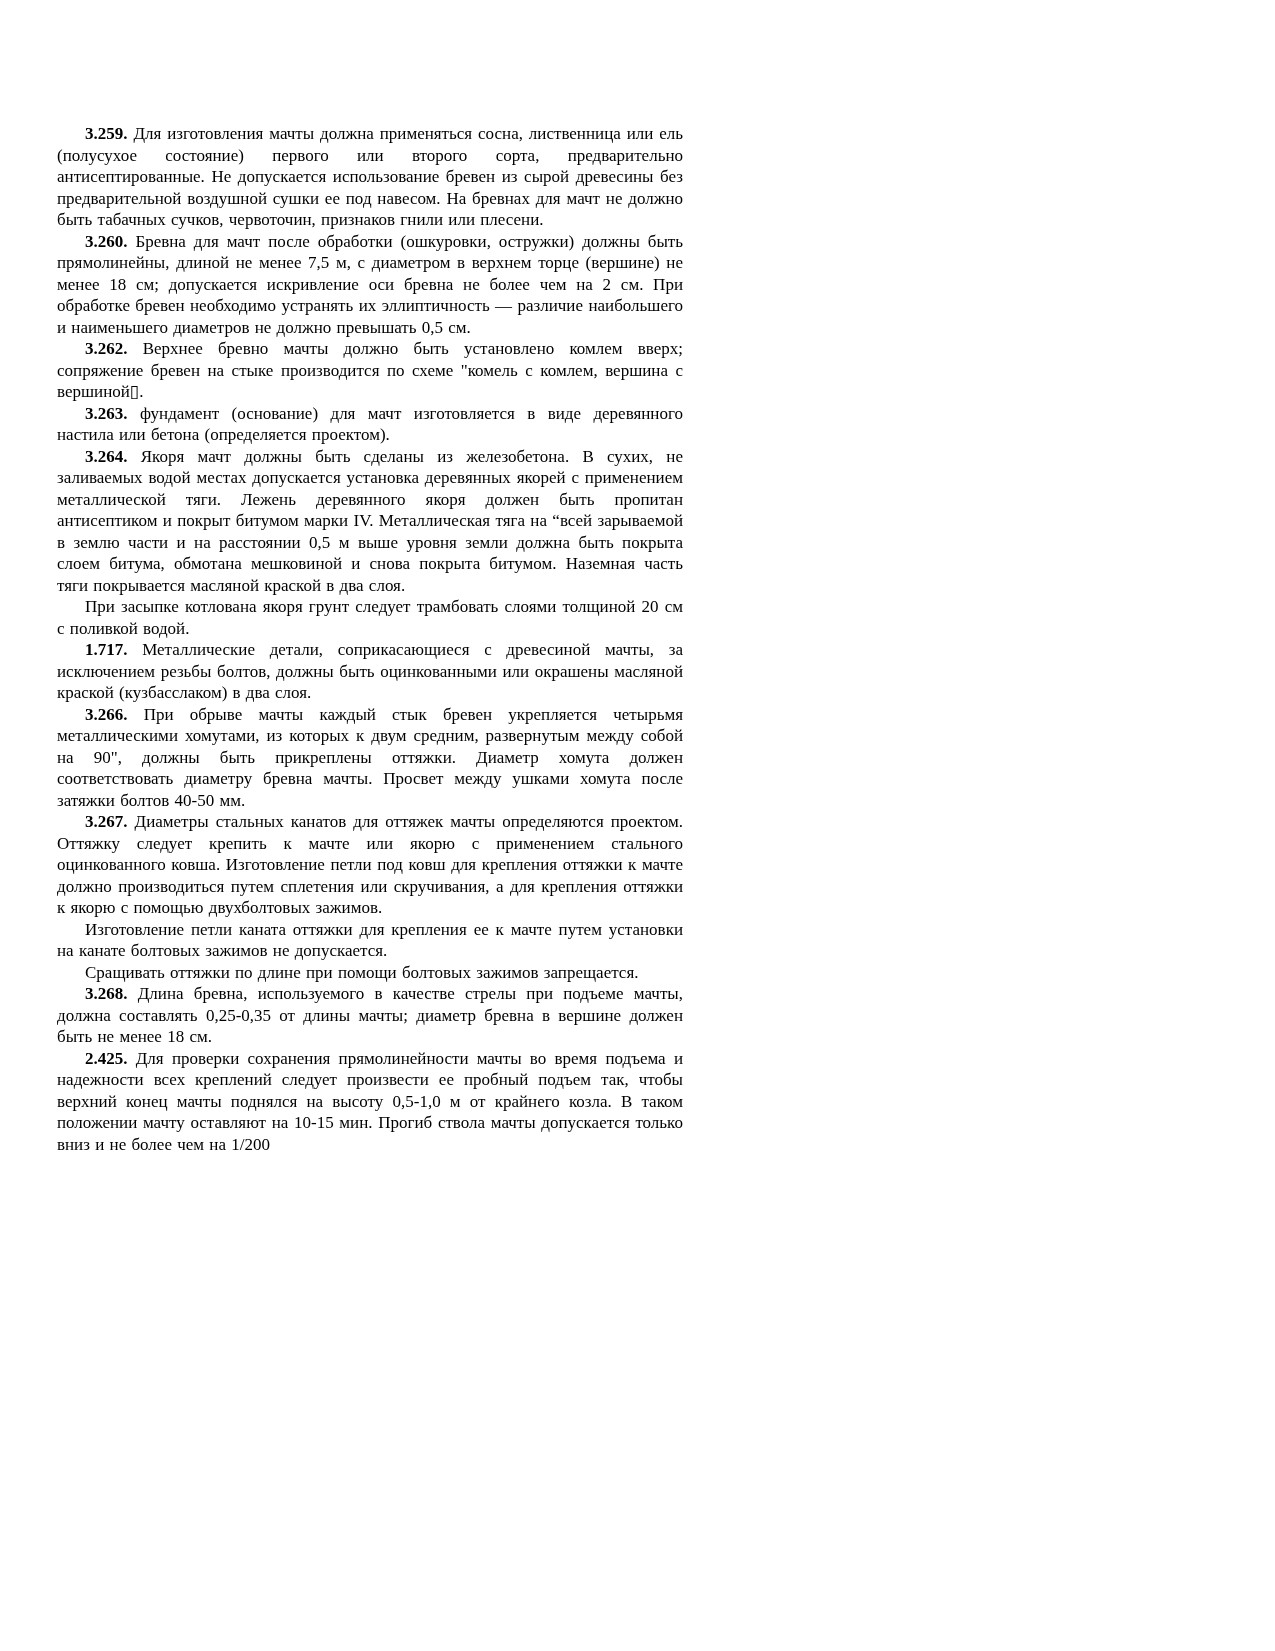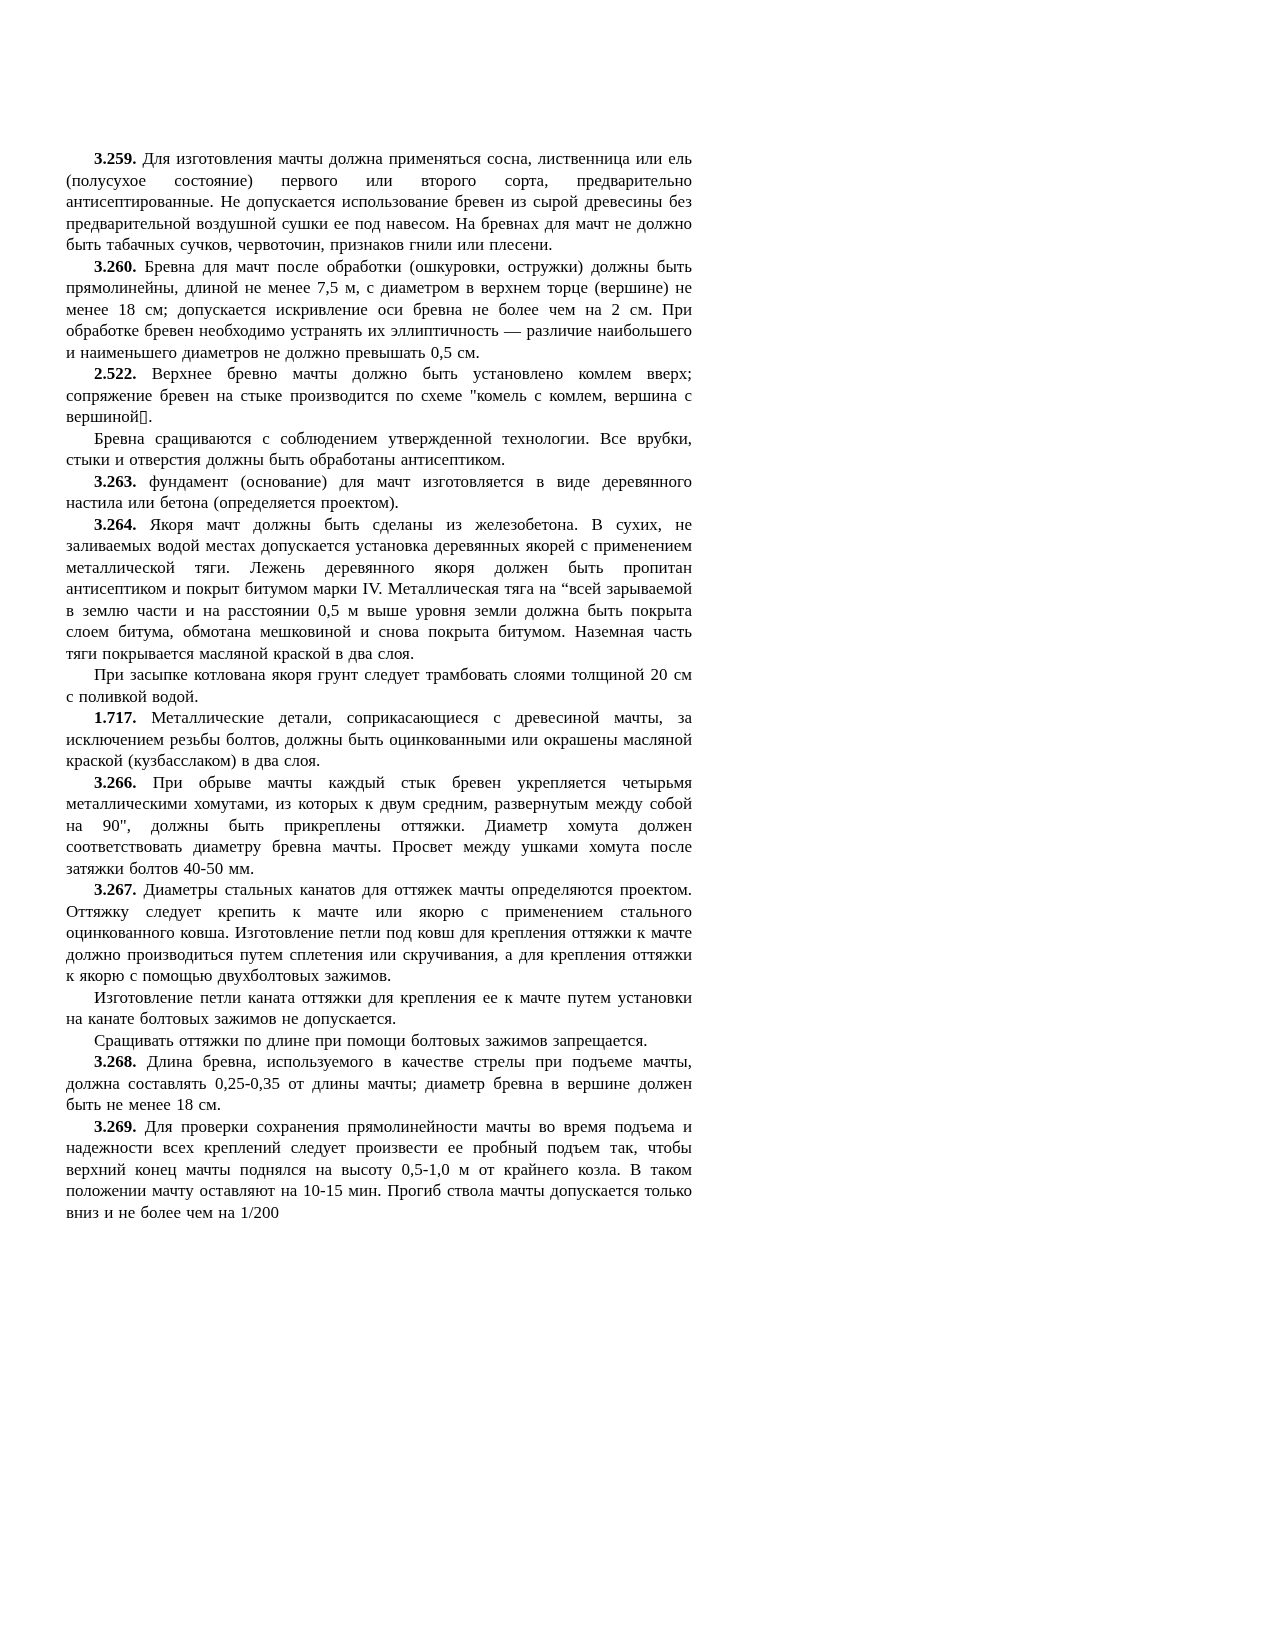--- a/index.html
+++ b/index.html
@@ -10,47 +10,45 @@
     width: 1275px;
     height: 1651px;
     background: #ffffff;
     position: relative;
     font-family: "Liberation Serif", serif;
     color: #000000;
   }
   .text-column {
     position: absolute;
     left: 57px;
-    top: 148px;
+    top: 123px;
     width: 626px;
-    margin-left: 9px;
   }
   .para {
     margin: 0;
     font-size: 17px;
     line-height: 21.5px;
     text-align: justify;
     text-indent: 28px;
     word-spacing: 1px;
   }
   .para b {
     font-weight: bold;
   }
 </style>
 </head>
 <body>
 
 <div class="text-column" id="content">
     <p class="para"><b>3.259.</b> <span>Для изготовления мачты должна применяться сосна, лиственница или ель (полусухое состояние) первого или второго сорта, предварительно антисептированные. Не допускается использование бревен из сырой древесины без предварительной воздушной сушки ее под навесом. На бревнах для мачт не должно быть табачных сучков, червоточин, признаков гнили или плесени.</span></p>
     <p class="para"><b>3.260.</b> <span>Бревна для мачт после обработки (ошкуровки, остружки) должны быть прямолинейны, длиной не менее 7,5 м, с диаметром в верхнем торце (вершине) не менее 18 см; допускается искривление оси бревна не более чем на 2 см. При обработке бревен необходимо устранять их эллиптичность — различие наибольшего и наименьшего диаметров не должно превышать 0,5 см.</span></p>
-    <p class="para"><b>2.522.</b> <span>Верхнее бревно мачты должно быть установлено комлем вверх; сопряжение бревен на стыке производится по схеме "комель с комлем, вершина с вершиной▯.</span></p>
-    <p class="para"><span>Бревна сращиваются с соблюдением утвержденной технологии. Все врубки, стыки и отверстия должны быть обработаны антисептиком.</span></p>
+    <p class="para"><b>3.262.</b> <span>Верхнее бревно мачты должно быть установлено комлем вверх; сопряжение бревен на стыке производится по схеме "комель с комлем, вершина с вершиной▯.</span></p>
     <p class="para"><b>3.263.</b> <span>фундамент (основание) для мачт изготовляется в виде деревянного настила или бетона (определяется проектом).</span></p>
     <p class="para"><b>3.264.</b> <span>Якоря мачт должны быть сделаны из железобетона. В сухих, не заливаемых водой местах допускается установка деревянных якорей с применением металлической тяги. Лежень деревянного якоря должен быть пропитан антисептиком и покрыт битумом марки IV. Металлическая тяга на “всей зарываемой в землю части и на расстоянии 0,5 м выше уровня земли должна быть покрыта слоем битума, обмотана мешковиной и снова покрыта битумом. Наземная часть тяги покрывается масляной краской в два слоя.</span></p>
     <p class="para"><span>При засыпке котлована якоря грунт следует трамбовать слоями толщиной 20 см с поливкой водой.</span></p>
     <p class="para"><b>1.717.</b> <span>Металлические детали, соприкасающиеся с древесиной мачты, за исключением резьбы болтов, должны быть оцинкованными или окрашены масляной краской (кузбасслаком) в два слоя.</span></p>
     <p class="para"><b>3.266.</b> <span>При обрыве мачты каждый стык бревен укрепляется четырьмя металлическими хомутами, из которых к двум средним, развернутым между собой на 90", должны быть прикреплены оттяжки. Диаметр хомута должен соответствовать диаметру бревна мачты. Просвет между ушками хомута после затяжки болтов 40-50 мм.</span></p>
     <p class="para"><b>3.267.</b> <span>Диаметры стальных канатов для оттяжек мачты определяются проектом. Оттяжку следует крепить к мачте или якорю с применением стального оцинкованного ковша. Изготовление петли под ковш для крепления оттяжки к мачте должно производиться путем сплетения или скручивания, а для крепления оттяжки к якорю с помощью двухболтовых зажимов.</span></p>
     <p class="para"><span>Изготовление петли каната оттяжки для крепления ее к мачте путем установки на канате болтовых зажимов не допускается.</span></p>
     <p class="para"><span>Сращивать оттяжки по длине при помощи болтовых зажимов запрещается.</span></p>
     <p class="para"><b>3.268.</b> <span>Длина бревна, используемого в качестве стрелы при подъеме мачты, должна составлять 0,25-0,35 от длины мачты; диаметр бревна в вершине должен быть не менее 18 см.</span></p>
-    <p class="para"><b>3.269.</b> <span>Для проверки сохранения прямолинейности мачты во время подъема и надежности всех креплений следует произвести ее пробный подъем так, чтобы верхний конец мачты поднялся на высоту 0,5-1,0 м от крайнего козла. В таком положении мачту оставляют на 10-15 мин. Прогиб ствола мачты допускается только вниз и не более чем на 1/200</span></p>
+    <p class="para"><b>2.425.</b> <span>Для проверки сохранения прямолинейности мачты во время подъема и надежности всех креплений следует произвести ее пробный подъем так, чтобы верхний конец мачты поднялся на высоту 0,5-1,0 м от крайнего козла. В таком положении мачту оставляют на 10-15 мин. Прогиб ствола мачты допускается только вниз и не более чем на 1/200</span></p>
   </div>
 
 </body></html>

